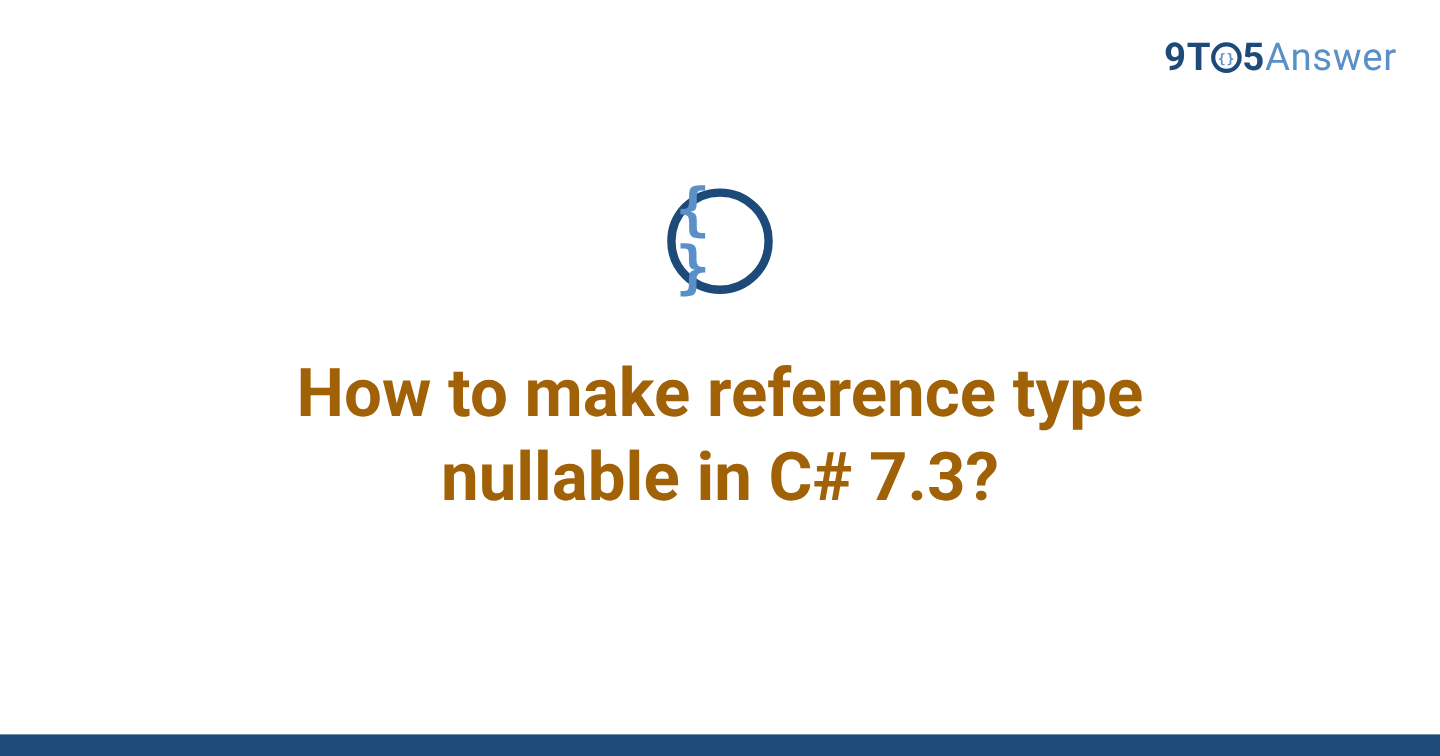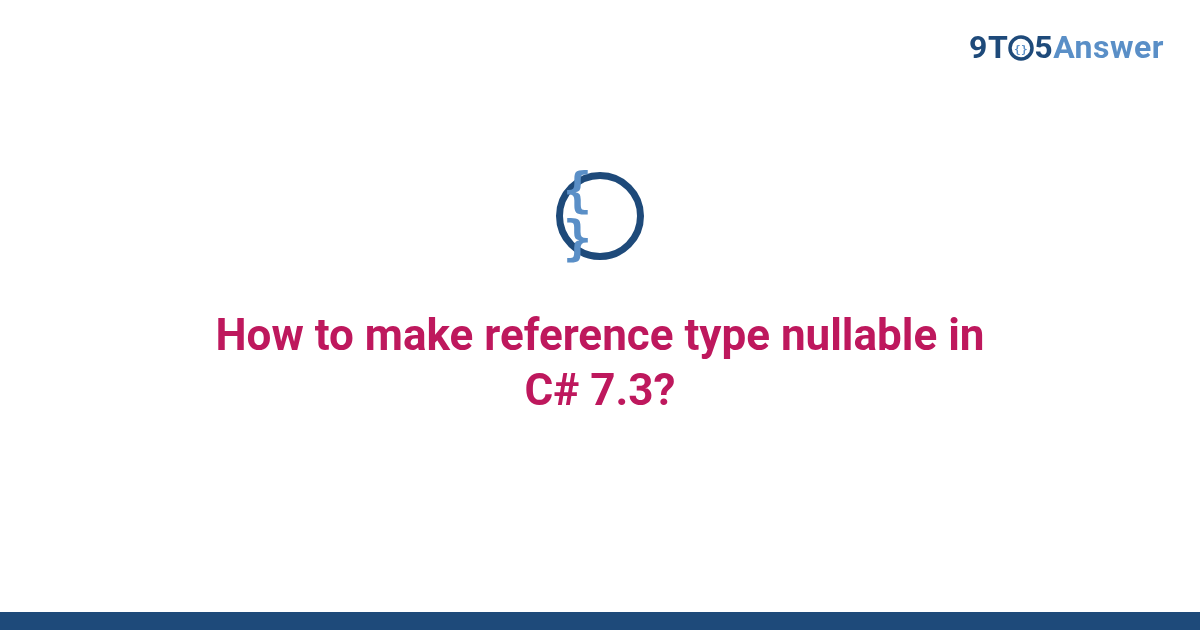--- a/index.html
+++ b/index.html
@@ -35,21 +35,21 @@
       display: inline-block;
       position: relative;
       vertical-align: baseline;
     }
     .brand .five {
       color: #1e4a7a;
       font-weight: 700;
     }
     .brand .answer {
       color: #5a8fc7;
-      font-weight: 700;
+      font-weight: 400;
     }
     .content {
       position: absolute;
       top: 0;
       left: 0;
       width: 100%;
       height: 100%;
       display: flex;
       flex-direction: column;
       align-items: center;
@@ -70,23 +70,23 @@
     .icon-braces {
       font-size: 48px;
       font-weight: 700;
       color: #5a8fc7;
       font-family: "Consolas", "Monaco", monospace;
       letter-spacing: -4px;
       line-height: 1;
       transform: translateY(-2px);
     }
     .title {
-      font-size: 44px;
+      font-size: 56px;
       font-weight: 700;
-      color: #be185d;
+      color: #a16207;
       text-align: center;
       line-height: 1.25;
       max-width: 900px;
       padding: 0 40px;
     }
     .footer-bar {
       position: absolute;
       bottom: 0;
       left: 0;
       width: 100%;

